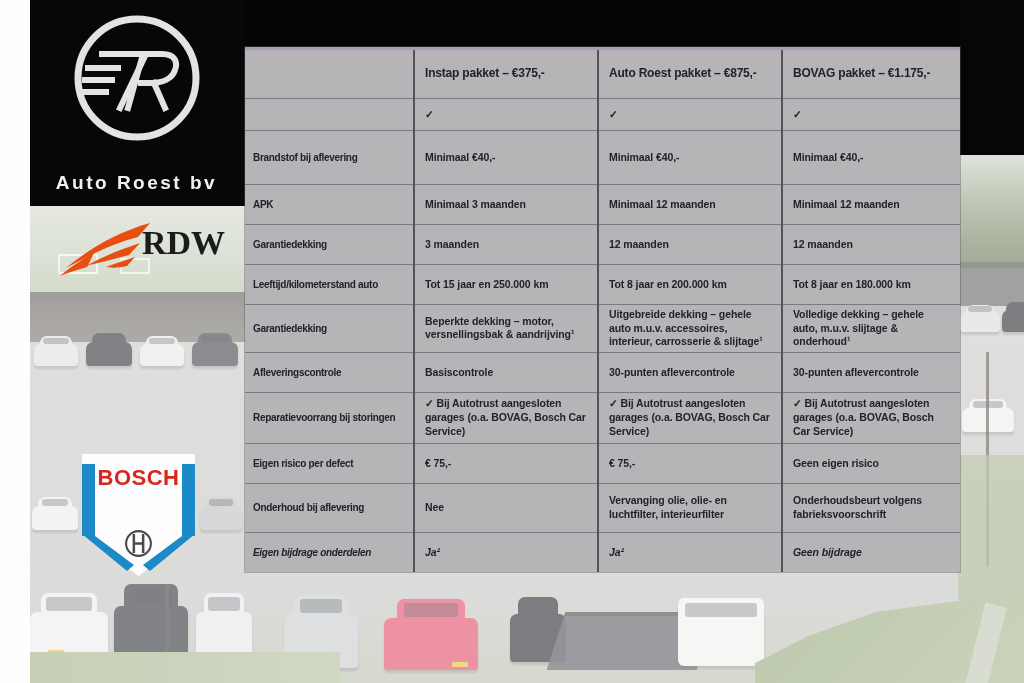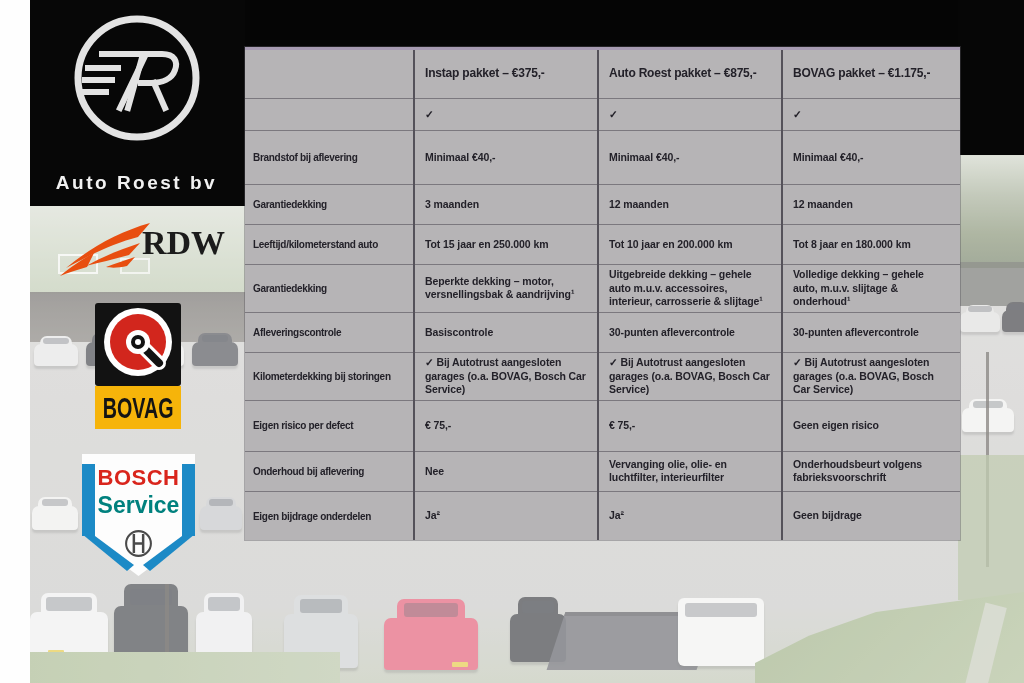--- a/index.html
+++ b/index.html
@@ -185,45 +185,51 @@
           <td>✓</td>
           <td>✓</td>
         </tr>
         <tr>
           <td>Brandstof bij aflevering</td>
           <td>Minimaal €40,-</td>
           <td>Minimaal €40,-</td>
           <td>Minimaal €40,-</td>
         </tr>
         <tr>
+          <td>APK</td>
+          <td>Minimaal 3 maanden</td>
+          <td>Minimaal 12 maanden</td>
+          <td>Minimaal 12 maanden</td>
+        </tr>
+        <tr>
           <td>Garantiedekking</td>
           <td>3 maanden</td>
           <td>12 maanden</td>
           <td>12 maanden</td>
         </tr>
         <tr>
           <td>Leeftijd/kilometerstand auto</td>
           <td>Tot 15 jaar en 250.000 km</td>
-          <td>Tot 10 jaar en 200.000 km</td>
+          <td>Tot 8 jaar en 200.000 km</td>
           <td>Tot 8 jaar en 180.000 km</td>
         </tr>
         <tr>
           <td>Garantiedekking</td>
           <td>Beperkte dekking – motor, versnellingsbak &amp; aandrijving¹</td>
           <td>Uitgebreide dekking – gehele auto m.u.v. accessoires, interieur, carrosserie &amp; slijtage¹</td>
           <td>Volledige dekking – gehele auto, m.u.v. slijtage &amp; onderhoud¹</td>
         </tr>
         <tr>
           <td>Afleveringscontrole</td>
           <td>Basiscontrole</td>
           <td>30-punten aflevercontrole</td>
           <td>30-punten aflevercontrole</td>
         </tr>
         <tr>
-          <td>Kilometerdekking bij storingen</td>
+          <td>Reparatievoorrang bij storingen</td>
           <td>✓ Bij Autotrust aangesloten garages (o.a. BOVAG, Bosch Car Service)</td>
           <td>✓ Bij Autotrust aangesloten garages (o.a. BOVAG, Bosch Car Service)</td>
           <td>✓ Bij Autotrust aangesloten garages (o.a. BOVAG, Bosch Car Service)</td>
         </tr>
         <tr>
           <td>Eigen risico per defect</td>
           <td>€ 75,-</td>
           <td>€ 75,-</td>
           <td>Geen eigen risico</td>
         </tr>
@@ -247,45 +253,29 @@
       <g fill="#e84e10">
         <path d="M2 54 C14 44 26 36 36 31 L29 45 C19 48 9 51 2 54 Z"></path>
         <path d="M8 46 C32 26 60 10 92 1 L80 15 C56 21 30 34 8 46 Z"></path>
         <path d="M28 44 C46 34 64 27 82 21 L71 33 C56 37 40 41 28 44 Z"></path>
         <path d="M48 45 C58 41 68 38 77 35 L69 44 C61 46 53 46 48 45 Z"></path>
       </g>
     </svg>
     <div class="abs rdw-text">RDW</div>
   </div>
 
-  <div class="abs bovag">
-    <svg class="abs" style="left:0;top:0;" width="86" height="83" viewBox="0 0 86 83">
-      <rect x="0" y="0" width="86" height="83" rx="3" fill="#121212"></rect>
-      <circle cx="43" cy="39" r="34" fill="#ffffff"></circle>
-      <circle cx="43" cy="39" r="28" fill="#d2261d"></circle>
-      <line x1="45" y1="41" x2="64" y2="60" stroke="#ffffff" stroke-width="14" stroke-linecap="round"></line>
-      <line x1="45" y1="41" x2="64" y2="60" stroke="#121212" stroke-width="8" stroke-linecap="round"></line>
-      <circle cx="43" cy="39" r="12" fill="#ffffff"></circle>
-      <circle cx="43" cy="39" r="7" fill="#121212"></circle>
-      <circle cx="43" cy="39" r="3" fill="#ffffff"></circle>
-    </svg>
-    <div class="abs bovag-yellow">
-      <span class="bovag-text">BOVAG</span>
-    </div>
-  </div>
 
   <div class="abs bosch">
     <svg class="abs bosch-svg" width="113" height="124" viewBox="0 0 113 124">
       <polygon points="0,0 113,0 113,80 56.5,122 0,80" fill="#fdfdfd"></polygon>
       <rect x="0" y="10" width="13" height="72" fill="#1c8ac6"></rect>
       <rect x="100" y="10" width="13" height="72" fill="#1c8ac6"></rect>
       <polygon points="0,80 13,82 52,111 45,117" fill="#1c8ac6"></polygon>
       <polygon points="113,80 100,82 61,111 68,117" fill="#1c8ac6"></polygon>
     </svg>
     <div class="abs bosch-bosch">BOSCH</div>
-    <div class="abs bosch-service">Service</div>
     <svg class="abs bosch-symbol" viewBox="0 0 30 30">
       <circle cx="15" cy="15" r="12" fill="none" stroke="#4a4a4a" stroke-width="2"></circle>
       <path d="M10.5 5.8 V24.2 M19.5 5.8 V24.2 M10.5 15 H19.5" stroke="#4a4a4a" stroke-width="2.4" fill="none"></path>
     </svg>
   </div>
 
 </div>
 
 </body></html>

